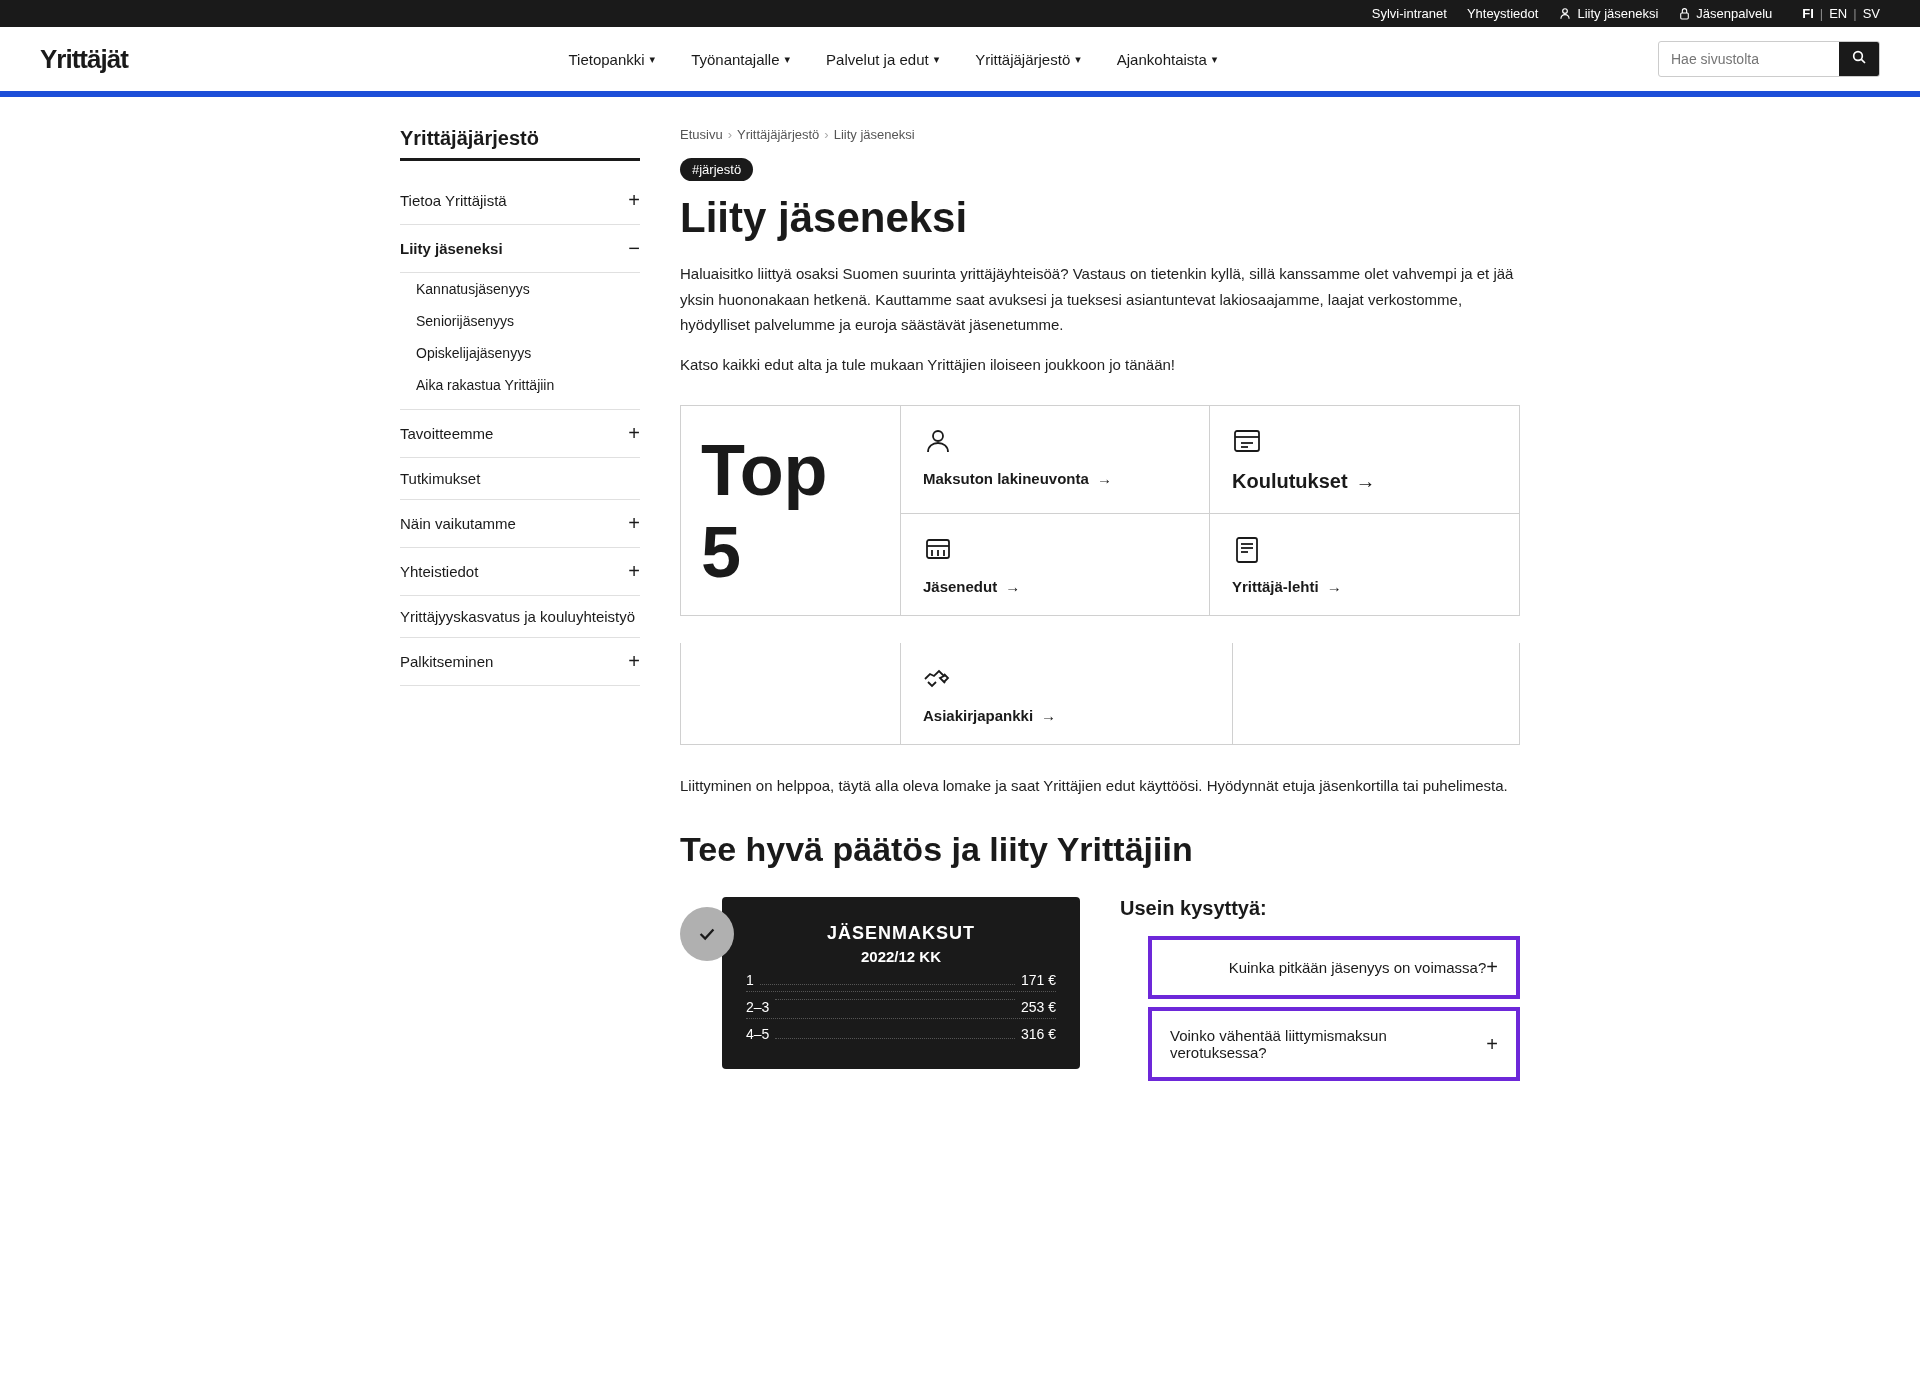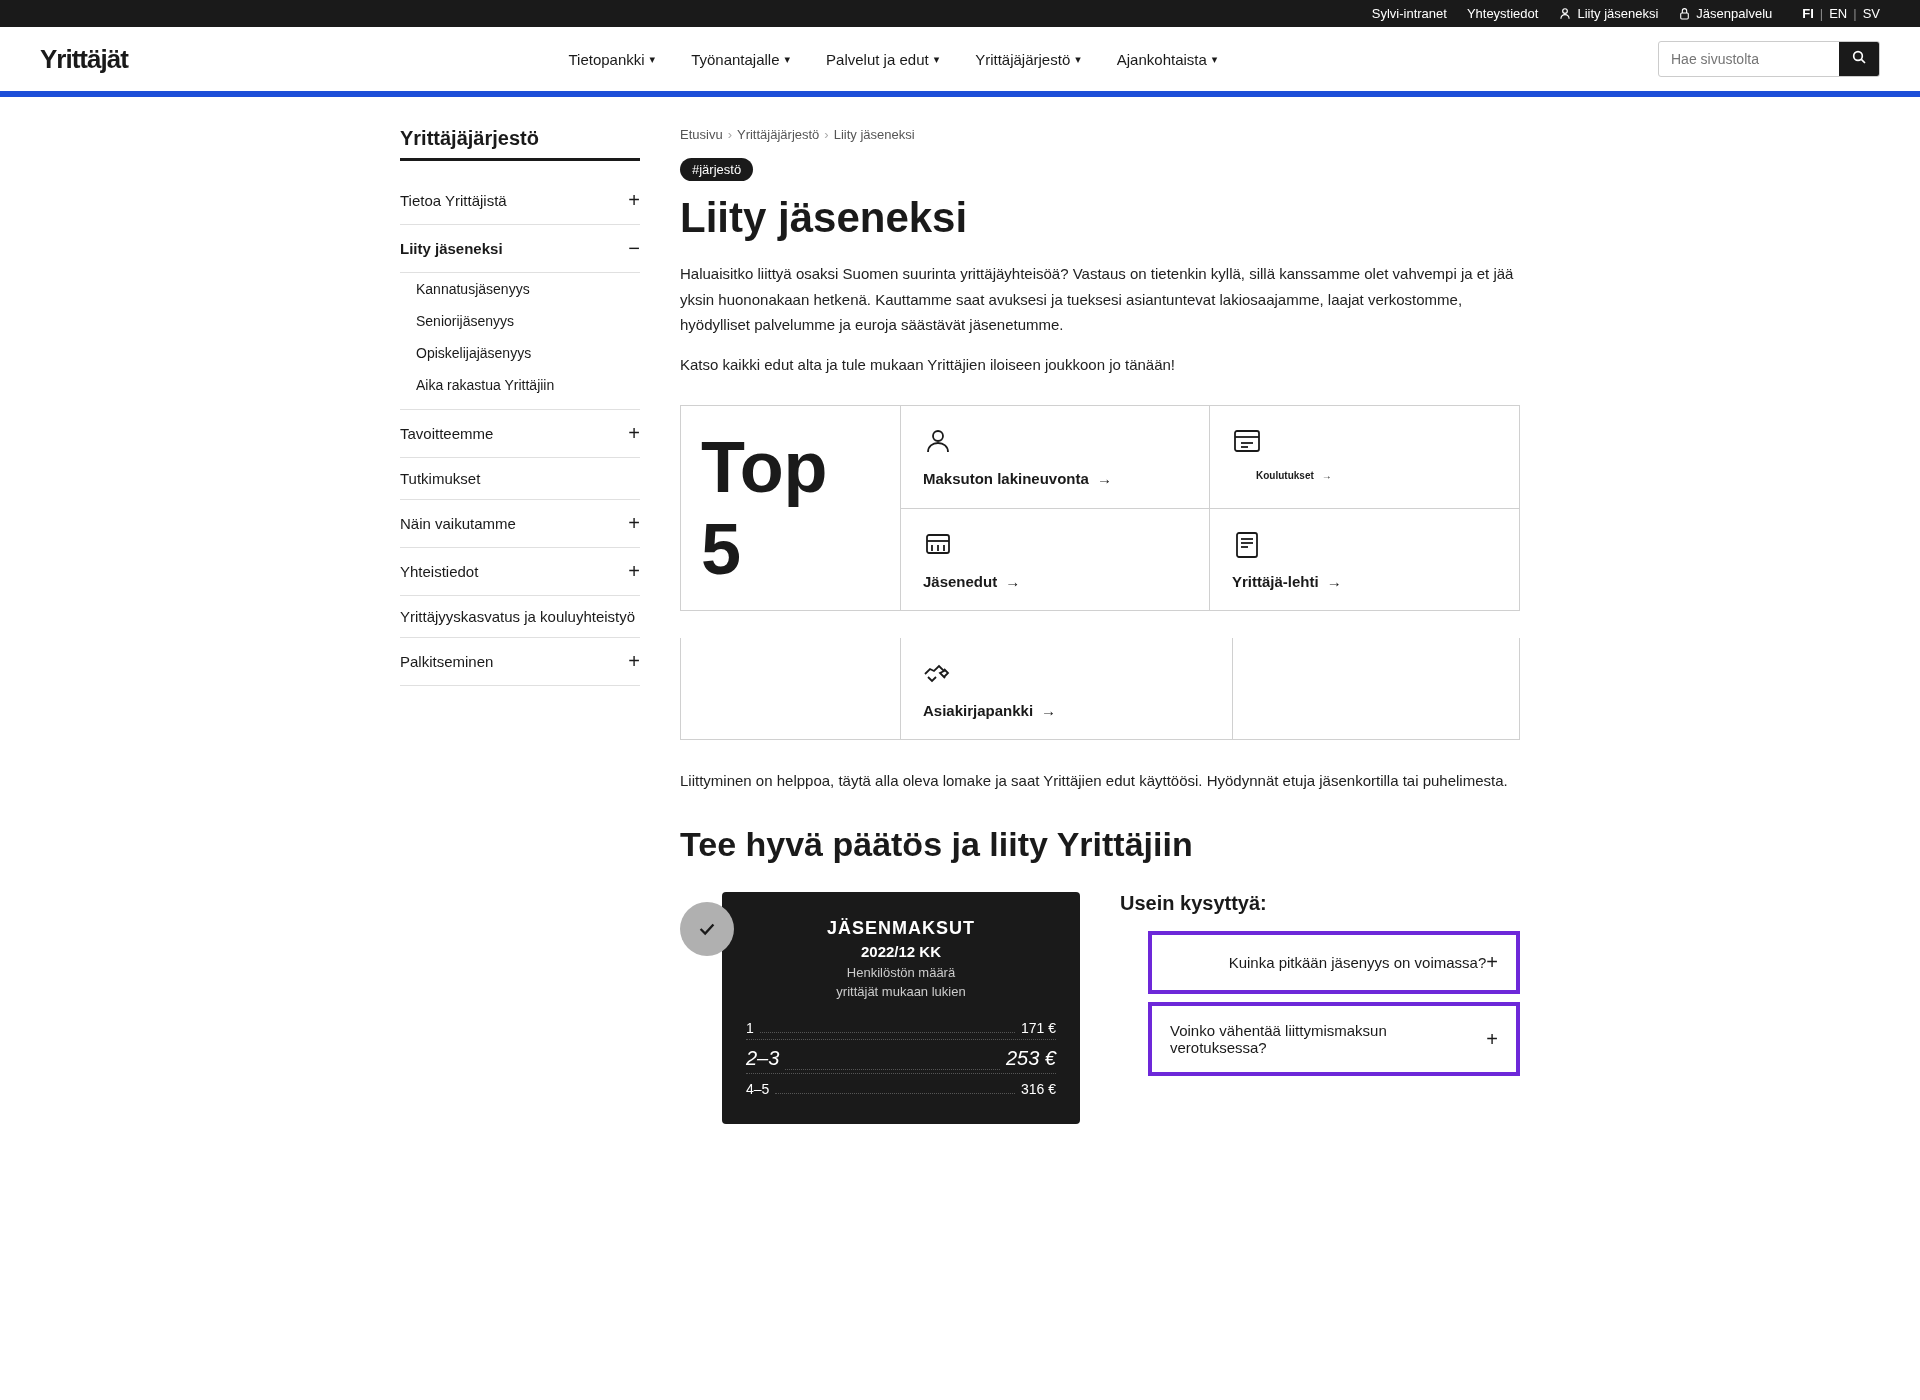--- a/index.html
+++ b/index.html
@@ -409,21 +409,21 @@
 
         <div style="border-bottom:1px solid #d0d0d0;padding:20px 22px;cursor:pointer;">
           <div style="margin-bottom:10px;">
             <svg width="30" height="30" viewBox="0 0 30 30" fill="none" stroke="#1a1a1a" stroke-width="1.8">
               <rect x="3" y="5" width="24" height="20" rx="2"></rect>
               <line x1="3" y1="11" x2="27" y2="11"></line>
               <line x1="9" y1="17" x2="21" y2="17"></line>
               <line x1="9" y1="21" x2="16" y2="21"></line>
             </svg>
           </div>
-          <div style="font-size:10px;font-weight:600;display:flex;gap:8px;margin-left:24px;">
+          <div style="font-size:20px;font-weight:600;display:flex;gap:8px;">
             <span>Koulutukset</span>
             <span>→</span>
           </div>
         </div>
 
         <div style="border-right:1px solid #d0d0d0;padding:20px 22px;cursor:pointer;">
           <div style="margin-bottom:10px;">
             <svg width="30" height="30" viewBox="0 0 30 30" fill="none" stroke="#1a1a1a" stroke-width="1.8">
               <rect x="4" y="6" width="22" height="18" rx="2"></rect>
               <line x1="4" y1="12" x2="26" y2="12"></line>
@@ -487,27 +487,26 @@
         <div style="margin-right:-12px;z-index:2;position:relative;margin-top:10px;">
           <div style="width:54px;height:54px;background:#b0b0b0;border-radius:50%;display:flex;align-items:center;justify-content:center;">
             <svg width="22" height="22" viewBox="0 0 24 24" fill="none" stroke="#1a1a1a" stroke-width="2.5">
                 <polyline points="5 12 10 17 19 7"></polyline>
               </svg>
           </div>
         </div>
         <div class="membership-card" style="flex:1;border-radius:4px;background:#1a1a1a;color:#fff;padding:26px 24px 24px;">
           <div class="membership-card-header" style="text-align:center;font-size:18px;font-weight:700;letter-spacing:1px;">JÄSENMAKSUT</div>
           <div style="text-align:center;font-size:15px;font-weight:700;margin-bottom:4px;">2022/12 KK</div>
-          <div style="text-align:center;font-size:13px;color:#ccc;margin-bottom:16px;line-height:1.4;">Henkilöstön määrä<br>yrittäjät mukaan lukien</div>
           <div style="display:flex;align-items:baseline;font-size:14px;padding:3px 0;border-bottom:1px dotted #555;">
             <span>1</span>
             <span style="flex:1;border-bottom:1px dotted #555;margin:0 6px;min-width:40px;"></span>
             <span>171 €</span>
           </div>
-          <div style="display:flex;align-items:flex-end;font-size:20px;padding:3px 0;border-bottom:1px dotted #555;margin-top:4px;font-style:italic;">
+          <div style="display:flex;align-items:flex-start;font-size:14px;padding:3px 0;border-bottom:1px dotted #555;margin-top:4px;">
             <span>2–3</span>
             <span style="flex:1;border-bottom:1px dotted #555;margin:0 6px;min-width:40px;"></span>
             <span>253 €</span>
           </div>
           <div style="display:flex;align-items:baseline;font-size:14px;padding:3px 0;margin-top:4px;">
             <span>4–5</span>
             <span style="flex:1;border-bottom:1px dotted #555;margin:0 6px;min-width:40px;"></span>
             <span>316 €</span>
           </div>
         </div>

